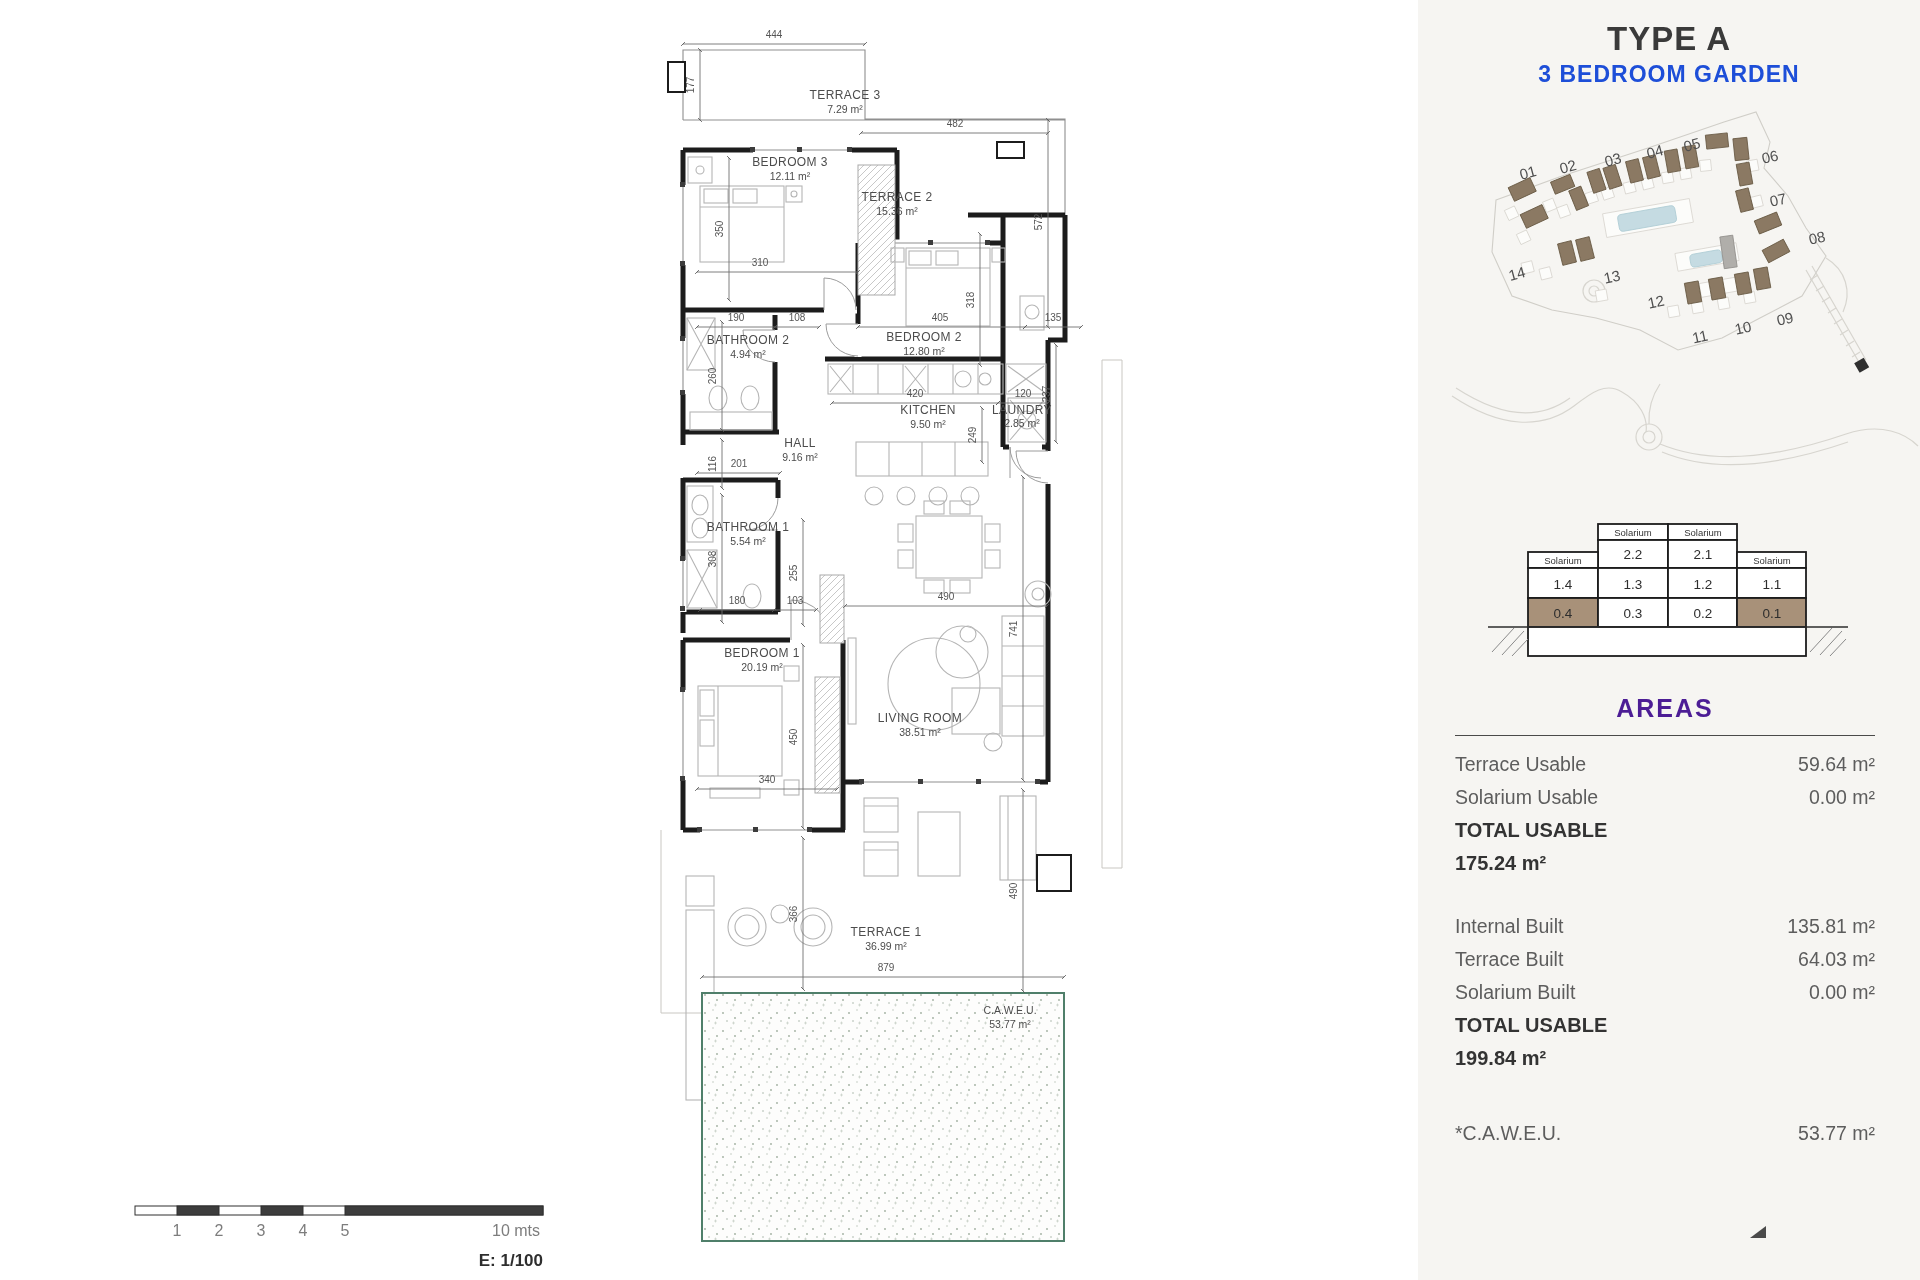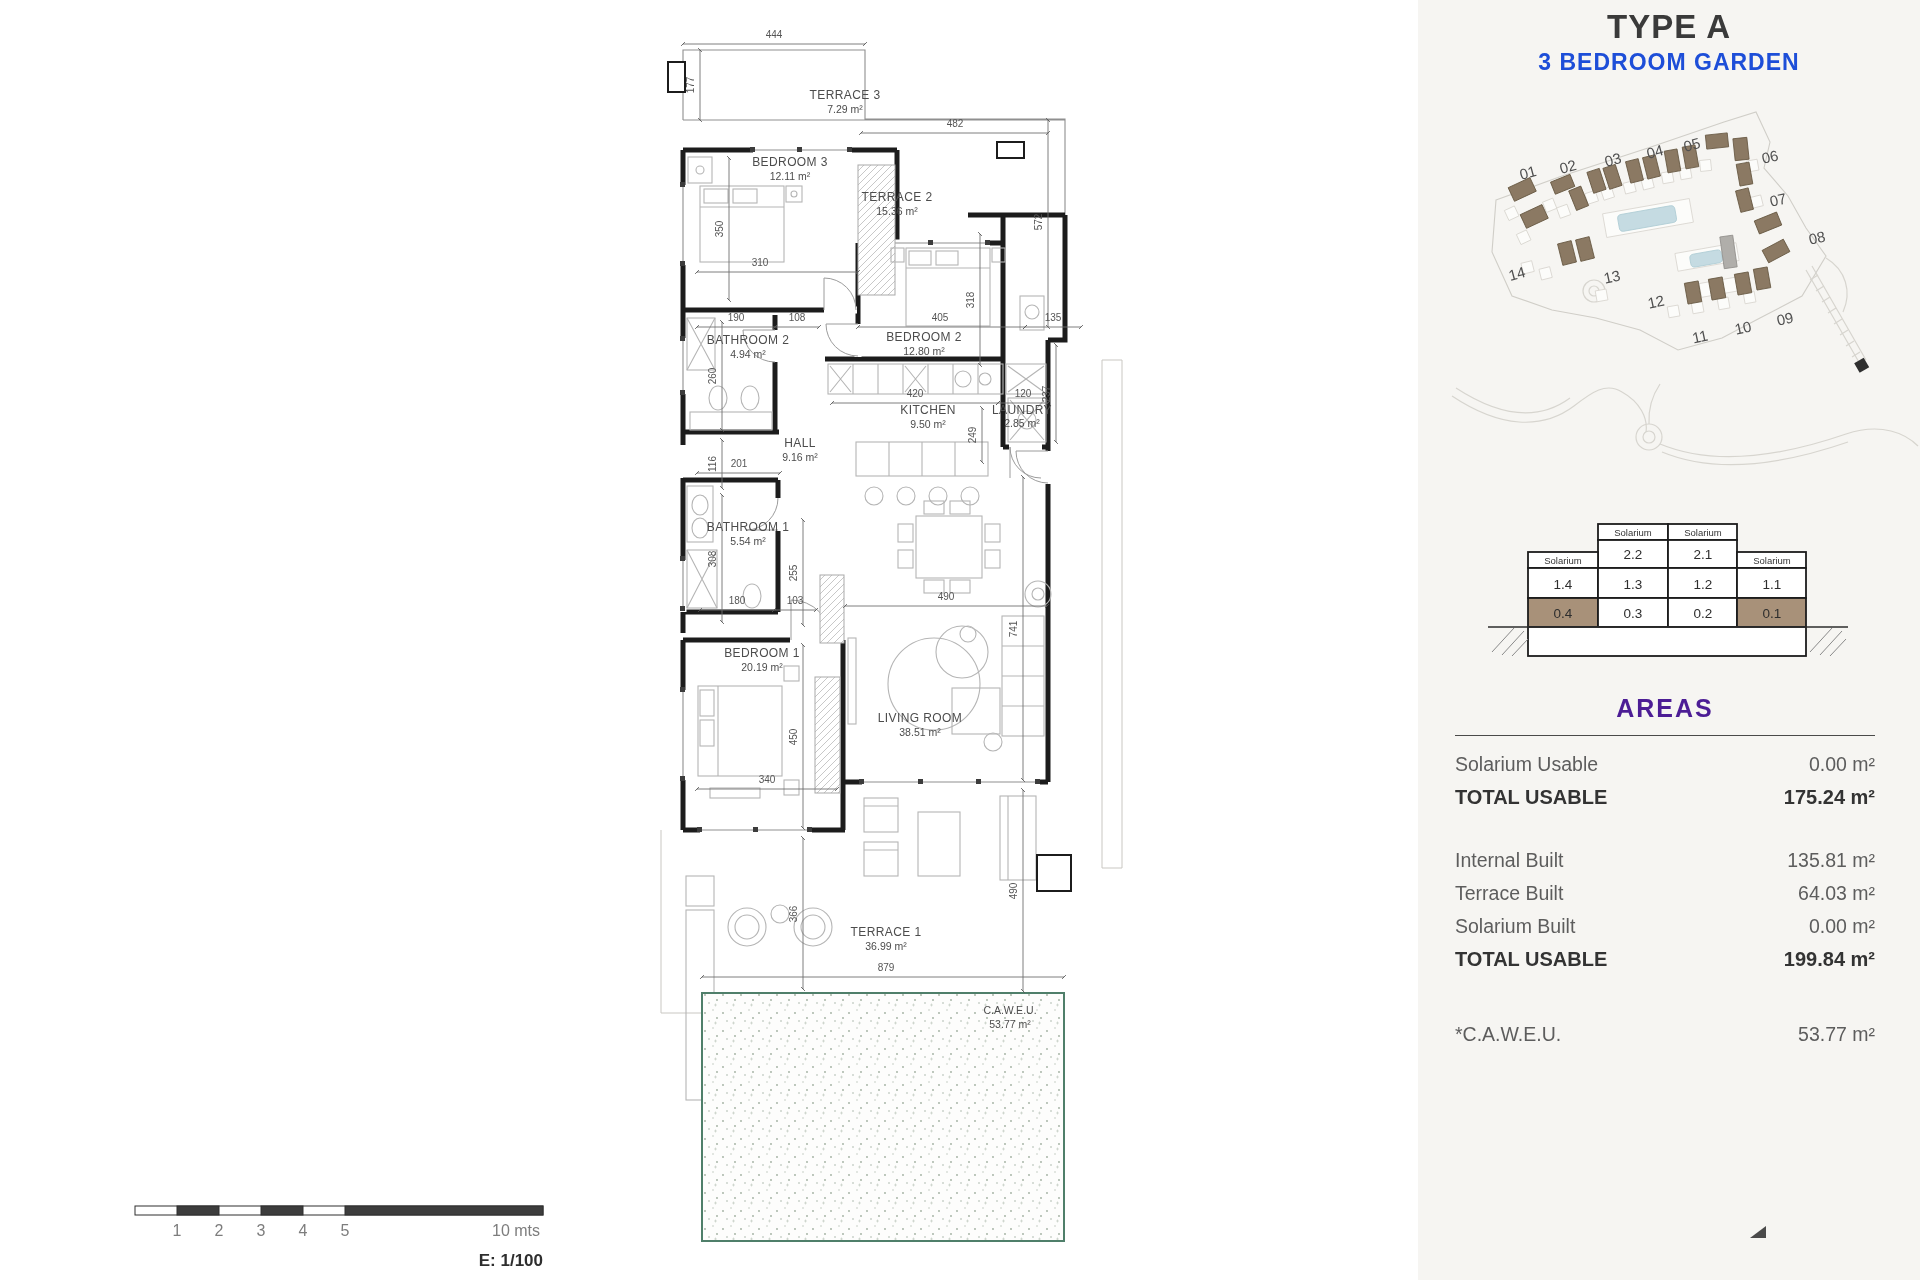--- a/index.html
+++ b/index.html
@@ -41,28 +41,28 @@
   .pool{fill:#c5dbe2;stroke:#adcbd4;stroke-width:.8;}
   .site-n{font-size:15px;fill:#4f4f4f;text-anchor:middle;}
 
   
   .sbw{fill:#ffffff;stroke:#2e2e2e;stroke-width:1;}
   .sbb{fill:#3d3d3d;stroke:#2e2e2e;stroke-width:1;}
   .sbt{font-size:16px;fill:#7d7d7d;text-anchor:middle;}
   .sbe{font-size:17px;fill:#2e2e2e;font-weight:bold;text-anchor:end;}
 
   
-  .typeblock{position:absolute;left:1418px;top:8px;width:502px;text-align:center;}
+  .typeblock{position:absolute;left:1418px;top:20px;width:502px;text-align:center;}
   .typeblock .t{font-size:33px;font-weight:bold;color:#3a3a3a;letter-spacing:1px;}
   .typeblock .s{font-size:23px;font-weight:bold;color:#1d4ed8;letter-spacing:1px;margin-top:3px;}
   .areas{position:absolute;left:1455px;top:694px;width:420px;color:#5d5d5d;}
   .areas h2{font-size:25px;letter-spacing:2px;color:#4c1d95;text-align:center;margin:0 0 12px;font-weight:bold;}
   .rule{border-top:1.6px solid #4a4a4a;margin-bottom:12px;}
   .arow{display:flex;justify-content:space-between;font-size:19.5px;line-height:33px;}
-  .arow.total{font-weight:bold;color:#333;font-size:20px;}
+  .arow.total{font-weight:bold;color:#333;font-size:20px;flex-direction:column;}
   .gap{height:30px;}
   .caweu{margin-top:42px;}
 </style>
 </head>
 <body>
 
 <div id="page">
   <div id="panel-bg"></div>
 
   <svg width="1920" height="1280" viewBox="0 0 1920 1280">
@@ -523,20 +523,24 @@
 
   <div class="typeblock">
     <div class="t">TYPE A</div>
     <div class="s">3 BEDROOM GARDEN</div>
   </div>
 
   <div class="areas">
     <h2>AREAS</h2>
     <div class="rule"></div>
     <div class="arow">
+      <span>Terrace Usable</span>
+      <span>59.64 m²</span>
+    </div>
+    <div class="arow">
       <span>Solarium Usable</span>
       <span>0.00 m²</span>
     </div>
     <div class="arow total">
       <span>TOTAL USABLE</span>
       <span>175.24 m²</span>
     </div>
     <div class="gap"></div>
     <div class="arow">
       <span>Internal Built</span>

